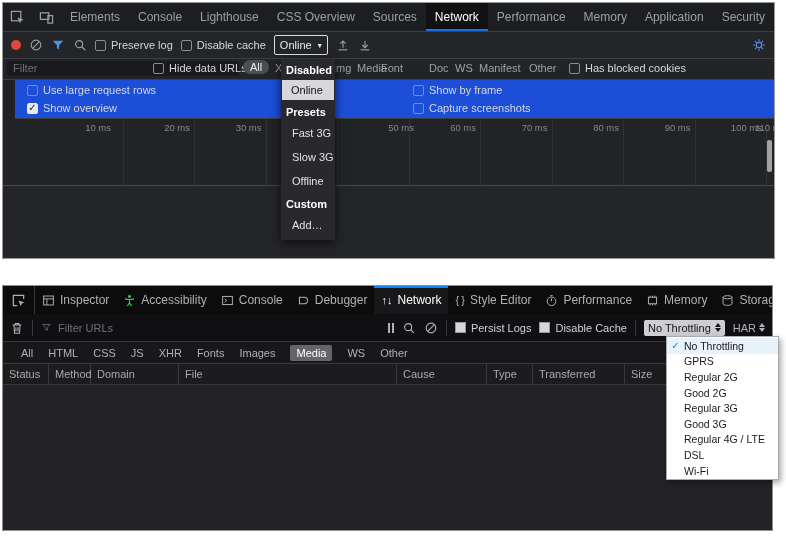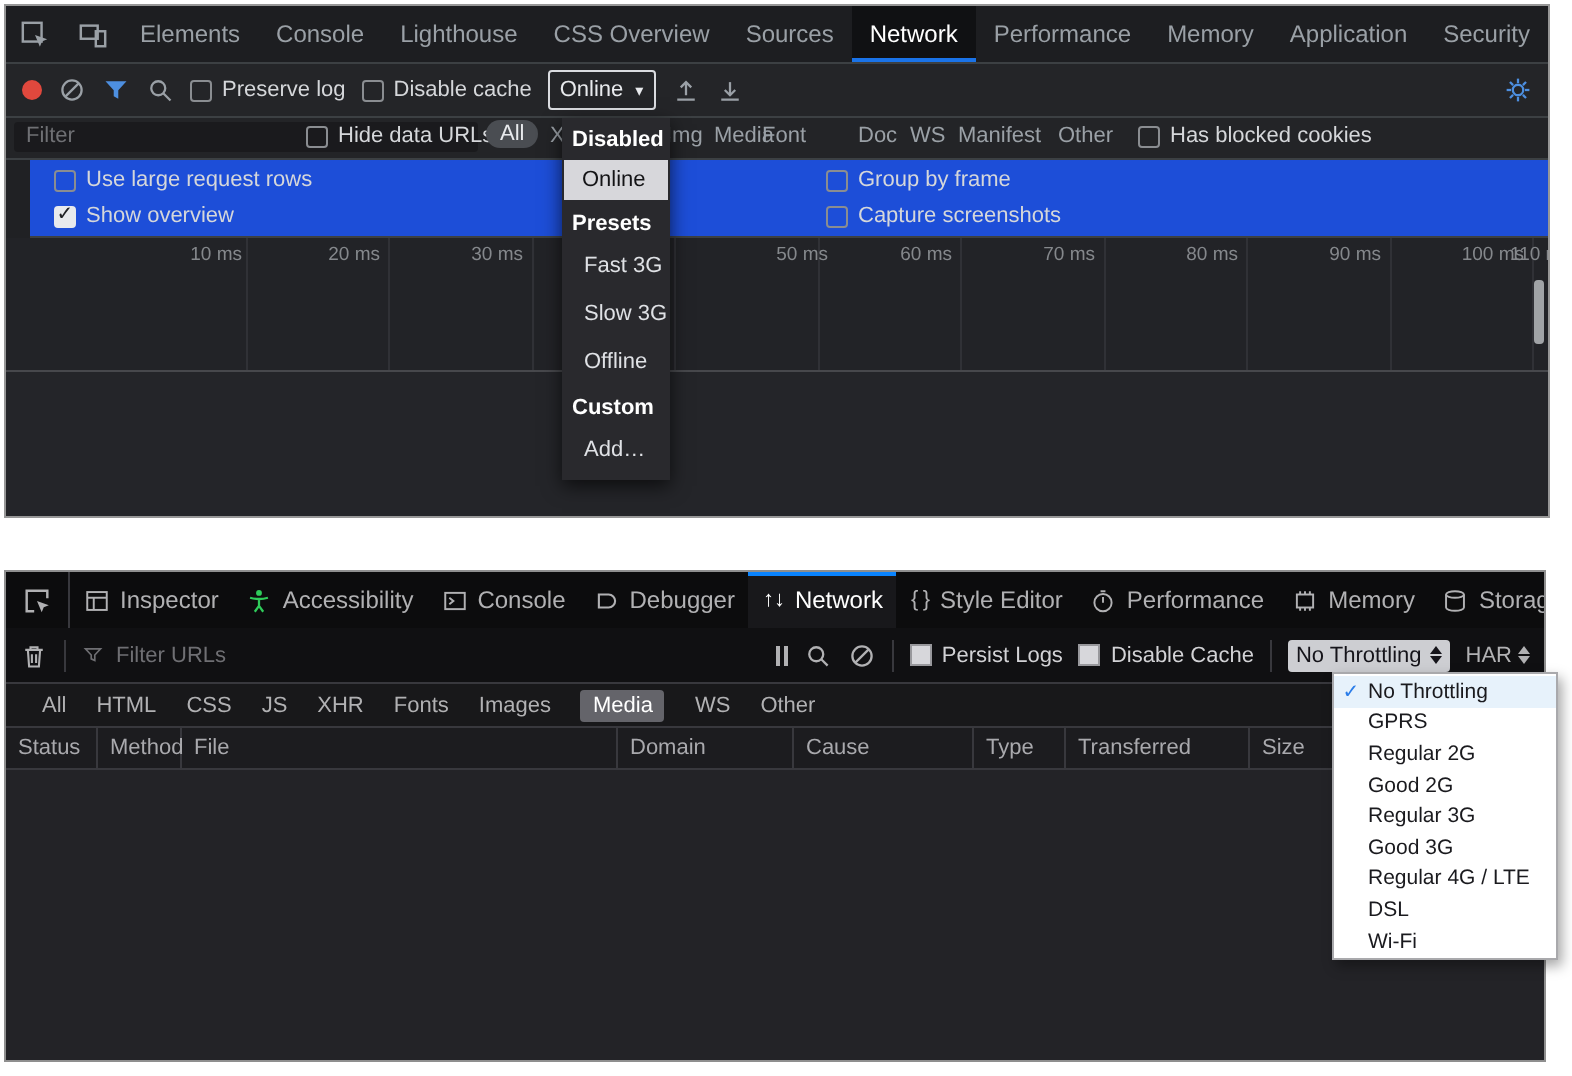--- a/index.html
+++ b/index.html
@@ -217,35 +217,35 @@
       </label>
     </div>
 
     <div class="c-opts">
       <label class="c-check opt" style="left:12px;top:4px;">
         <span class="cb"></span>
         <span>Use large request rows</span>
       </label>
       <label class="c-check opt" style="left:398px;top:4px;">
         <span class="cb"></span>
-        <span>Group by frame</span>
+        <span>Show by frame</span>
       </label>
       <label class="c-check opt" style="left:12px;top:22px;">
         <span class="cb checked"></span>
         <span>Show overview</span>
       </label>
       <label class="c-check opt" style="left:398px;top:22px;">
         <span class="cb"></span>
         <span>Capture screenshots</span>
       </label>
     </div>
 
     <div class="c-rulerwrap" id="chrome-ruler">
         <span class="gline" style="left: 119.5px;"></span>
-        <span class="glabel" style="left: 60px;">10 ms</span>
+        <span class="glabel" style="left: 50px;">10 ms</span>
         <span class="gline" style="left: 191px;"></span>
         <span class="glabel" style="left: 129px;">20 ms</span>
         <span class="gline" style="left: 262.5px;"></span>
         <span class="glabel" style="left: 200.5px;">30 ms</span>
         <span class="gline" style="left: 334px;"></span>
         <span class="glabel" style="left: 272px;">40 ms</span>
         <span class="gline" style="left: 405.5px;"></span>
         <span class="glabel" style="left: 353px;">50 ms</span>
         <span class="gline" style="left: 477px;"></span>
         <span class="glabel" style="left: 415px;">60 ms</span>
@@ -410,22 +410,22 @@
         <span class="f-pill">XHR</span>
         <span class="f-pill">Fonts</span>
         <span class="f-pill">Images</span>
         <span class="f-pill sel">Media</span>
         <span class="f-pill">WS</span>
         <span class="f-pill">Other</span>
       </div>
     <div class="f-thead" id="firefox-thead">
         <span class="f-th" style="width: 46px;">Status</span>
         <span class="f-th" style="width: 42px;">Method</span>
+        <span class="f-th" style="width: 88px;">Domain</span>
         <span class="f-th" style="width: 218px;">File</span>
-        <span class="f-th" style="width: 88px;">Domain</span>
         <span class="f-th" style="width: 90px;">Cause</span>
         <span class="f-th" style="width: 46px;">Type</span>
         <span class="f-th" style="width: 92px;">Transferred</span>
         <span class="f-th" style="width: 46px;">Size</span>
       </div>
     <div class="f-body"></div>
   </section>
 
   <div class="fmenu" id="firefox-menu">
       <div class="fm-row sel">

